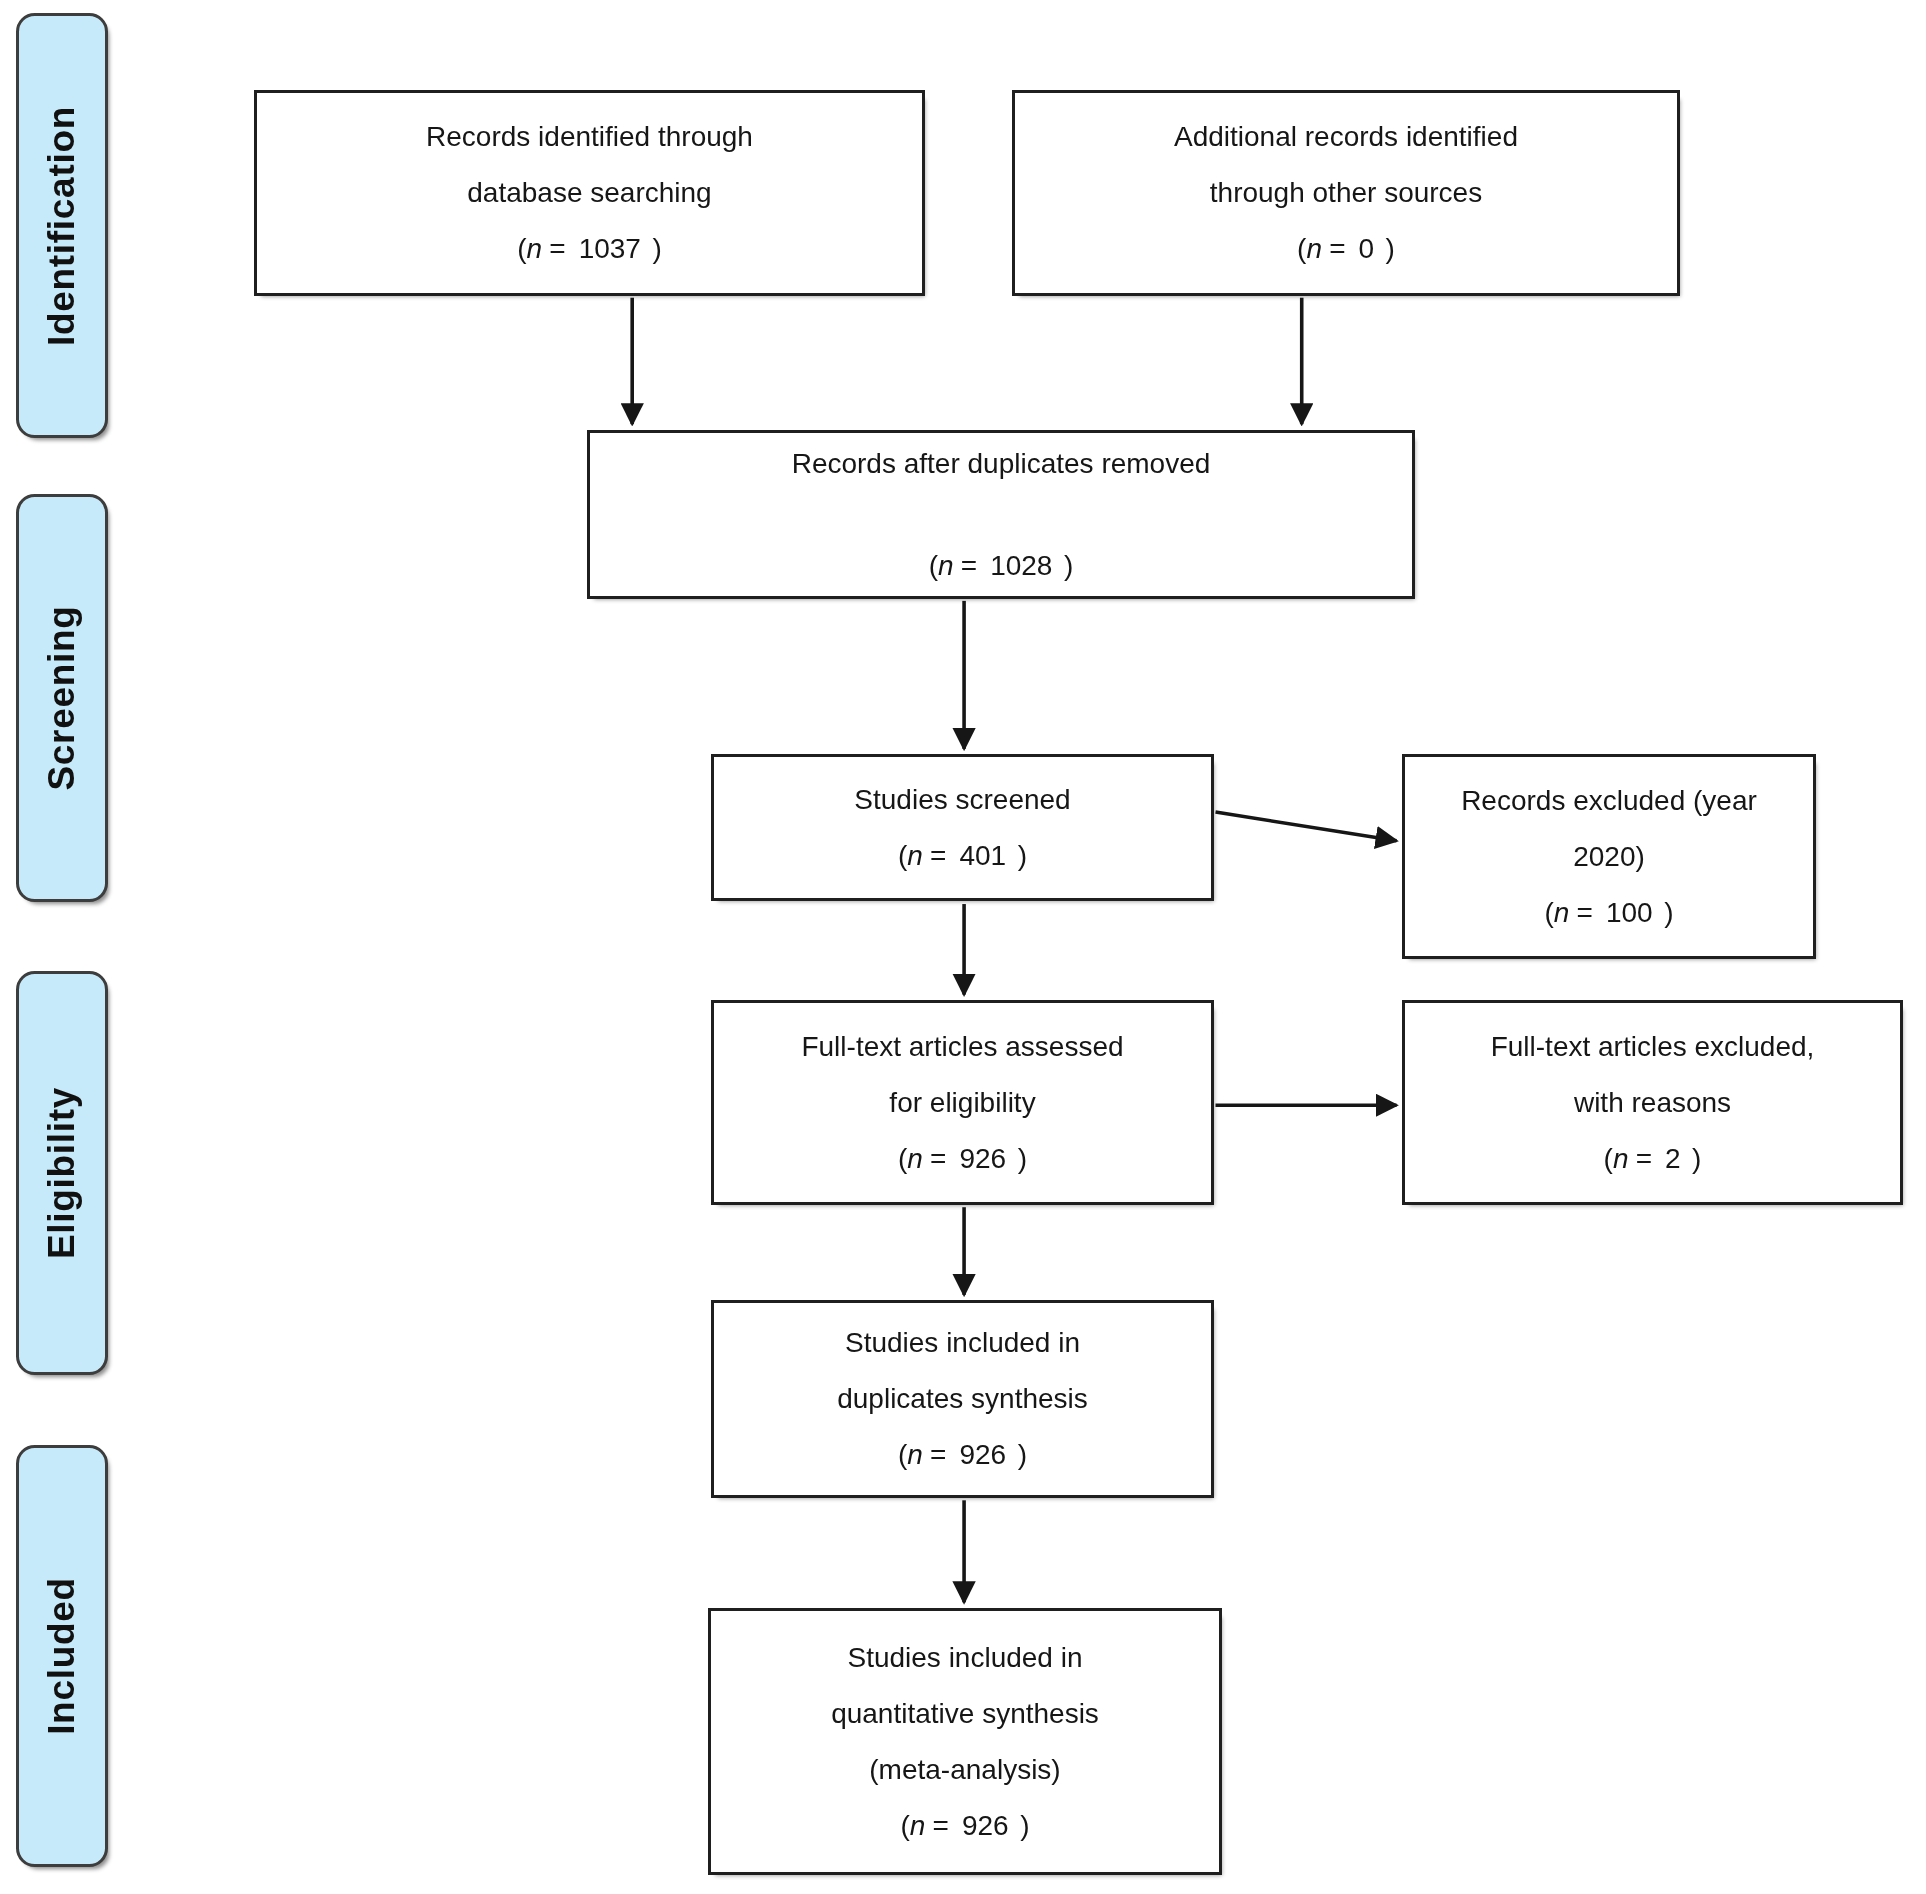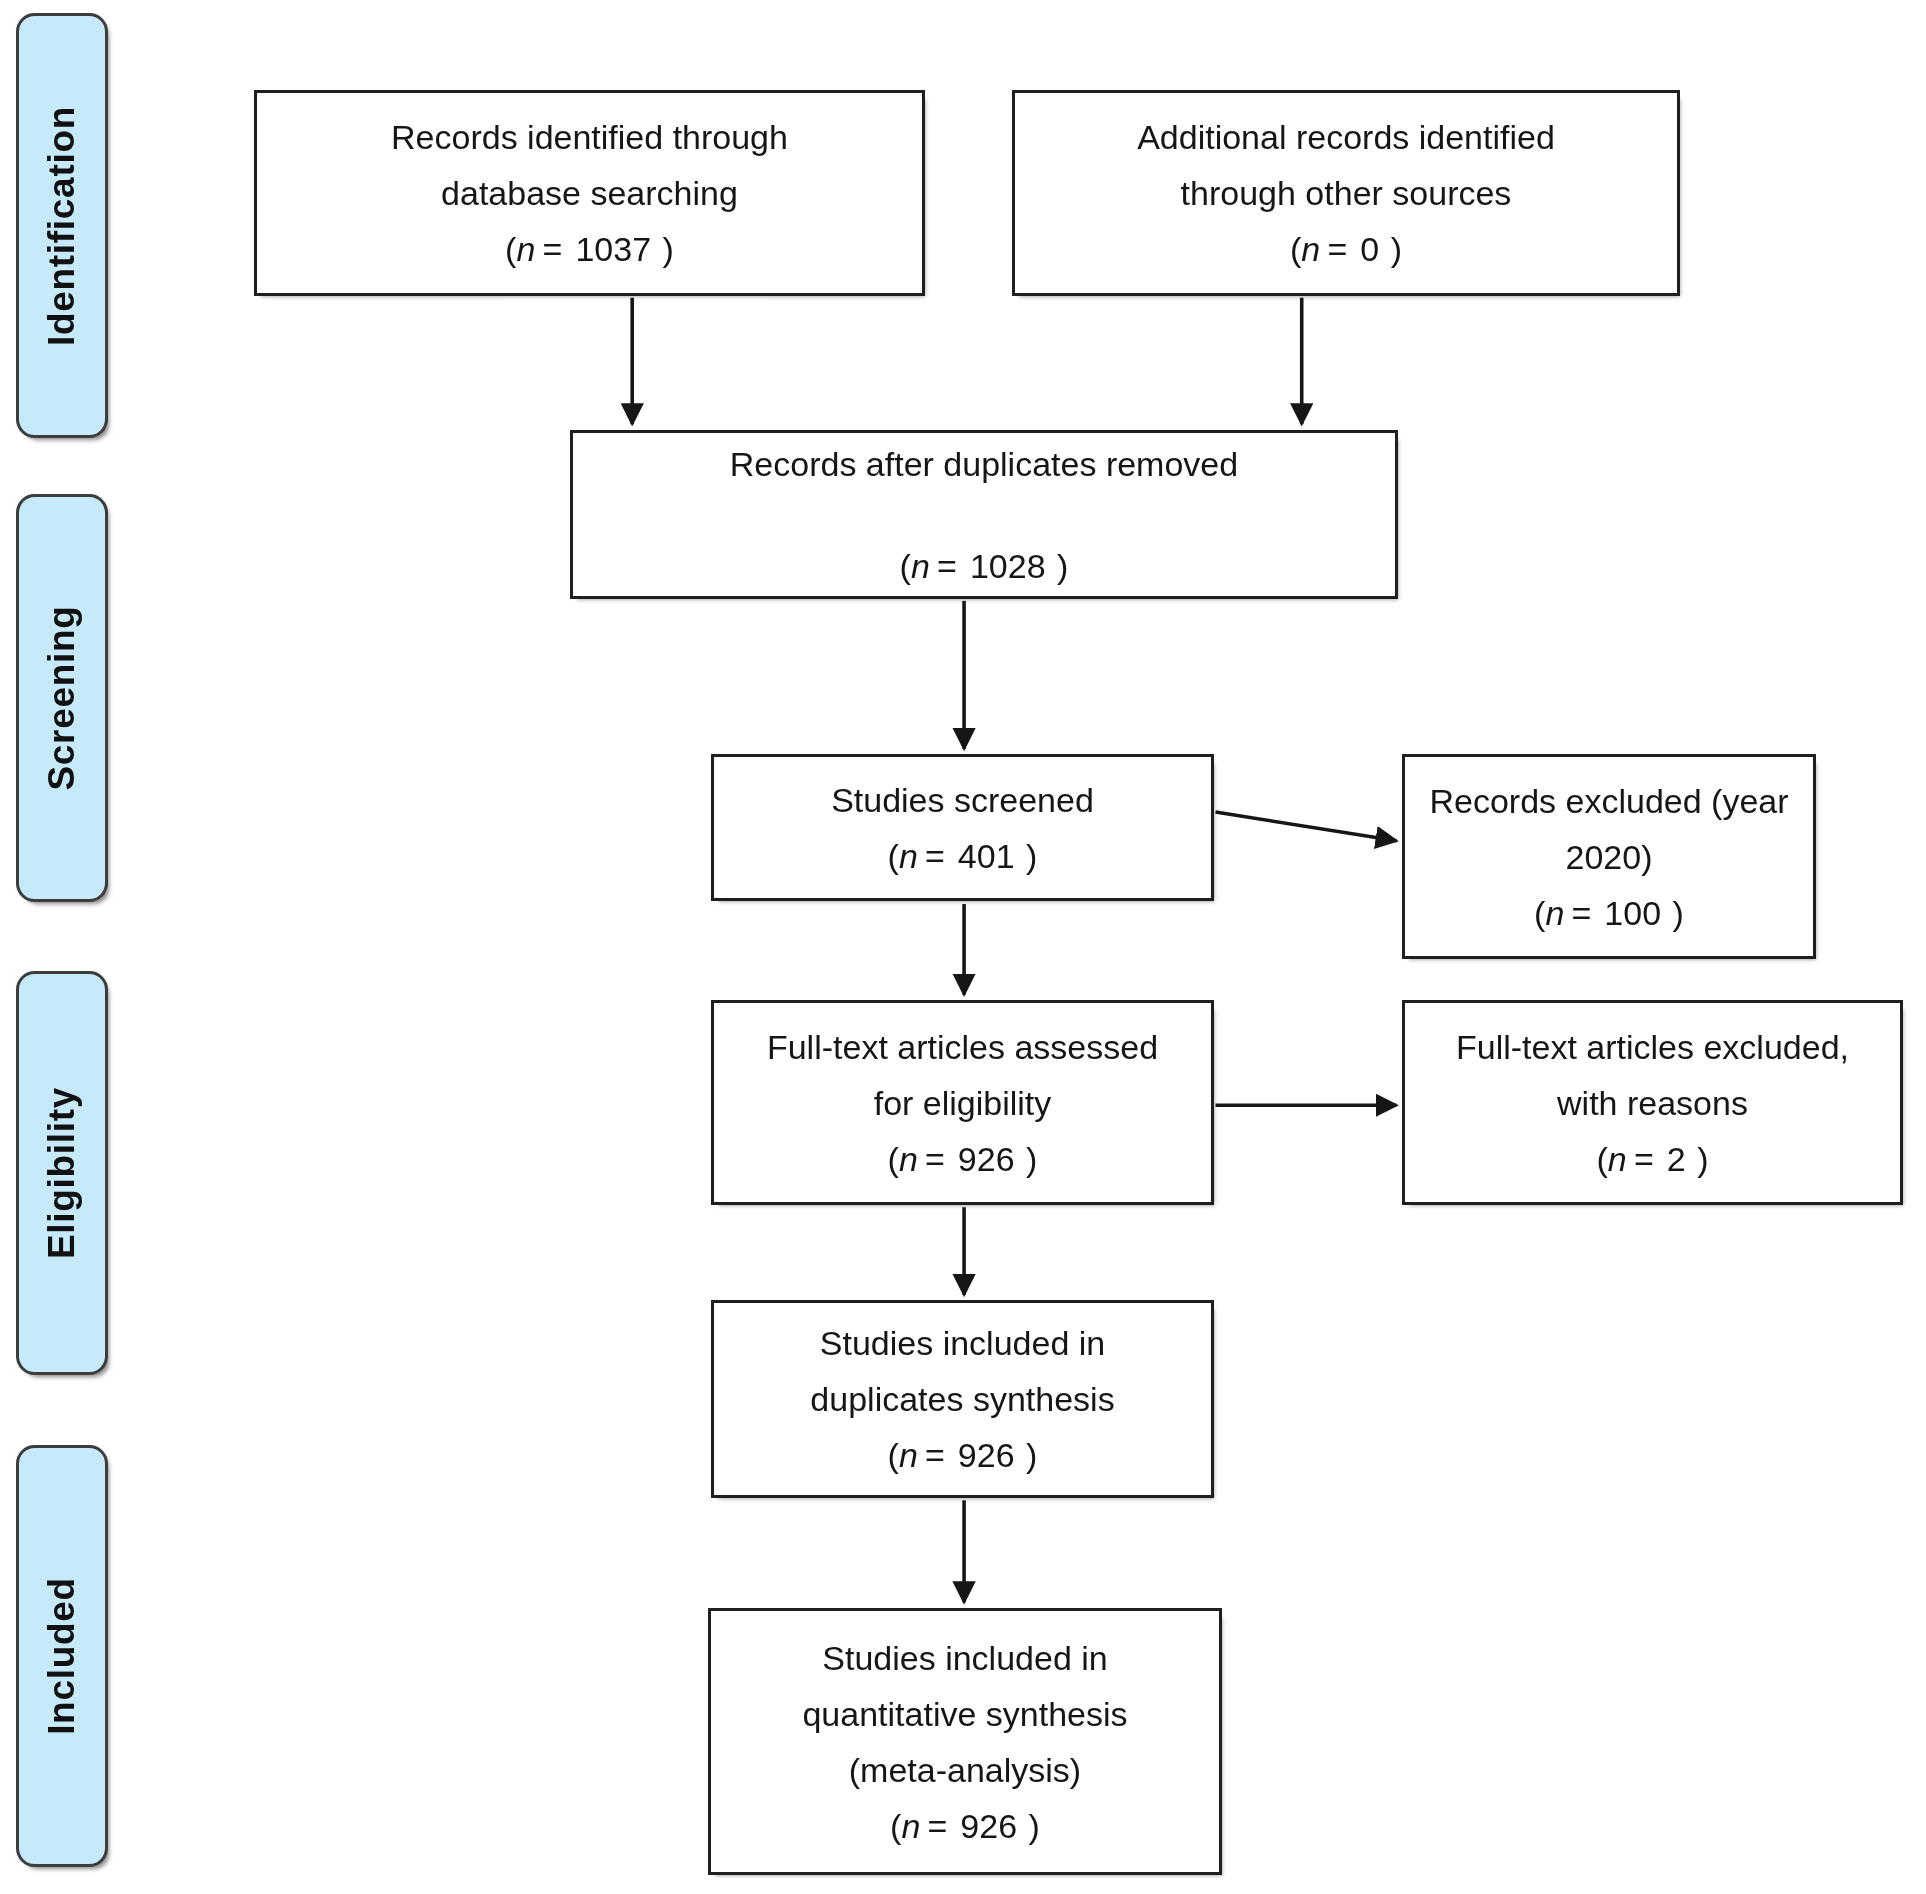--- a/index.html
+++ b/index.html
@@ -48,34 +48,34 @@
   .flowbox {
     position: absolute;
     background: #ffffff;
     border: 3.6px solid #1f1f1f;
     box-sizing: border-box;
     display: flex;
     flex-direction: column;
     align-items: center;
     justify-content: center;
     text-align: center;
-    font-size: 34px;
+    font-size: 28px;
     line-height: 56px;
     box-shadow: 3.6px 5px 4.3px -3.6px rgba(0,0,0,0.4);
   }
   .flowbox .line { display: block; }
 
   .nline { display: inline-flex; align-items: baseline; white-space: pre; }
   .n-sym   { font-style: italic; }
   .n-eq    { margin: 0 13px 0 7.2px; }
   .n-close { margin-left: 11.5px; }
 
   #box-records-identified    { left: 254px;  top: 90px;  width: 671px;  height: 206px; }
   #box-additional-records    { left: 1012px; top: 90px;  width: 668px;  height: 206px; }
-  #box-duplicates-removed    { left: 570px;  top: 430px;  width: 828px; height: 169px; gap: 46px; }
+  #box-duplicates-removed    { left: 587px;  top: 430px;  width: 828px; height: 169px; gap: 46px; }
   #box-records-screened      { left: 711px;  top: 754px; width: 503px;  height: 147px; }
   #box-records-excluded      { left: 1402px; top: 754px; width: 414px;  height: 205px; }
   #box-fulltext-assessed     { left: 711px;  top: 1000px; width: 503px;  height: 205px; }
   #box-fulltext-excluded     { left: 1402px; top: 1000px; width: 501px;  height: 205px; }
   #box-qualitative-synthesis { left: 711px;  top: 1300px; width: 503px;  height: 198px; }
   #box-quantitative-synthesis{ left: 708px;  top: 1608px; width: 514px;  height: 267px; }
 
   
   #arrows {
     position: absolute;

